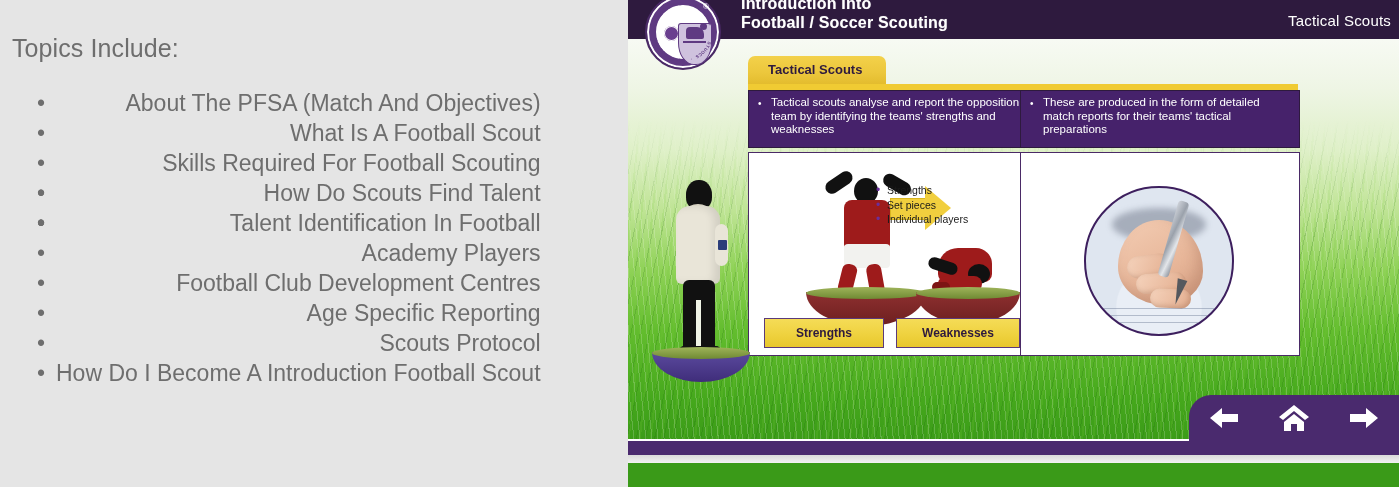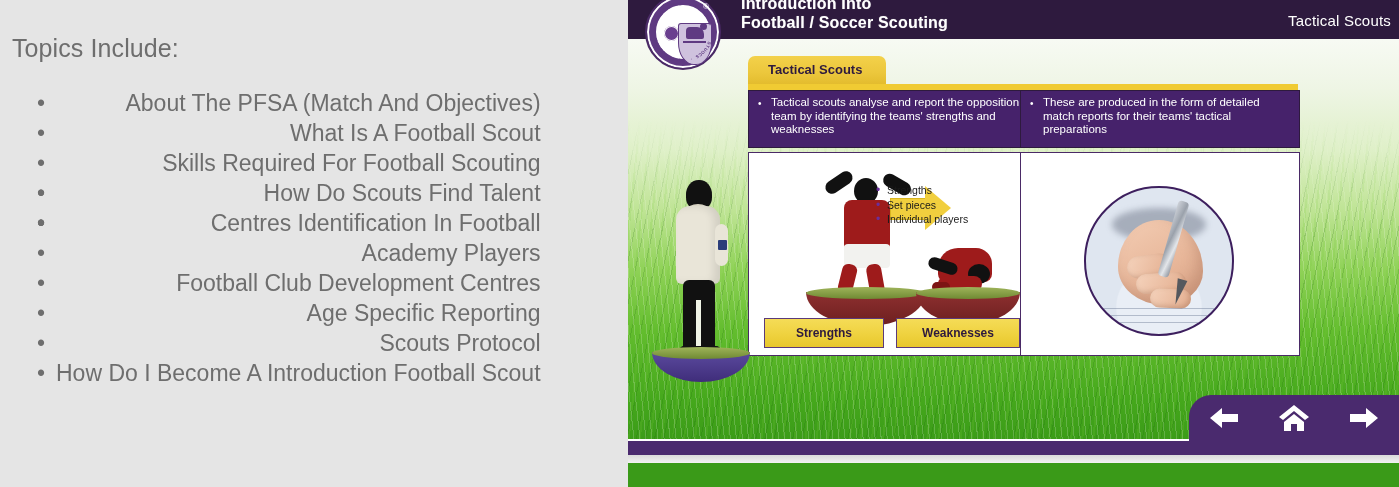--- a/index.html
+++ b/index.html
@@ -326,21 +326,21 @@
 <div id="left-panel">
   <div id="topics-heading">Topics Include:</div>
   <ul id="topics-list">
     <li><span class="bullet">•</span><span>About The PFSA (Match And Objectives)</span></li>
     <li><span class="bullet">•</span><span>What Is A Football Scout</span></li>
     <li><span class="bullet">•</span><span>Skills Required For Football Scouting</span></li>
     <li><span class="bullet">•</span></li>
     <li><span class="bullet">•</span><span>How Do Scouts Find Talent</span></li>
     <li><span class="bullet">•</span></li>
     <li><span class="bullet">•</span></li>
-    <li><span class="bullet">•</span><span>Centres Identification In Football</span></li>
+    <li><span class="bullet">•</span><span>Talent Identification In Football</span></li>
     <li><span class="bullet">•</span><span>Academy Players</span></li>
     <li><span class="bullet">•</span><span>Football Club Development Centres</span></li>
     <li><span class="bullet">•</span><span>Age Specific Reporting</span></li>
     <li><span class="bullet">•</span><span>Scouts Protocol</span></li>
     <li><span class="bullet">•</span><span>How Do I Become A Introduction Football Scout</span></li>
   </ul>
 </div>
 
 <div id="slide">
 

